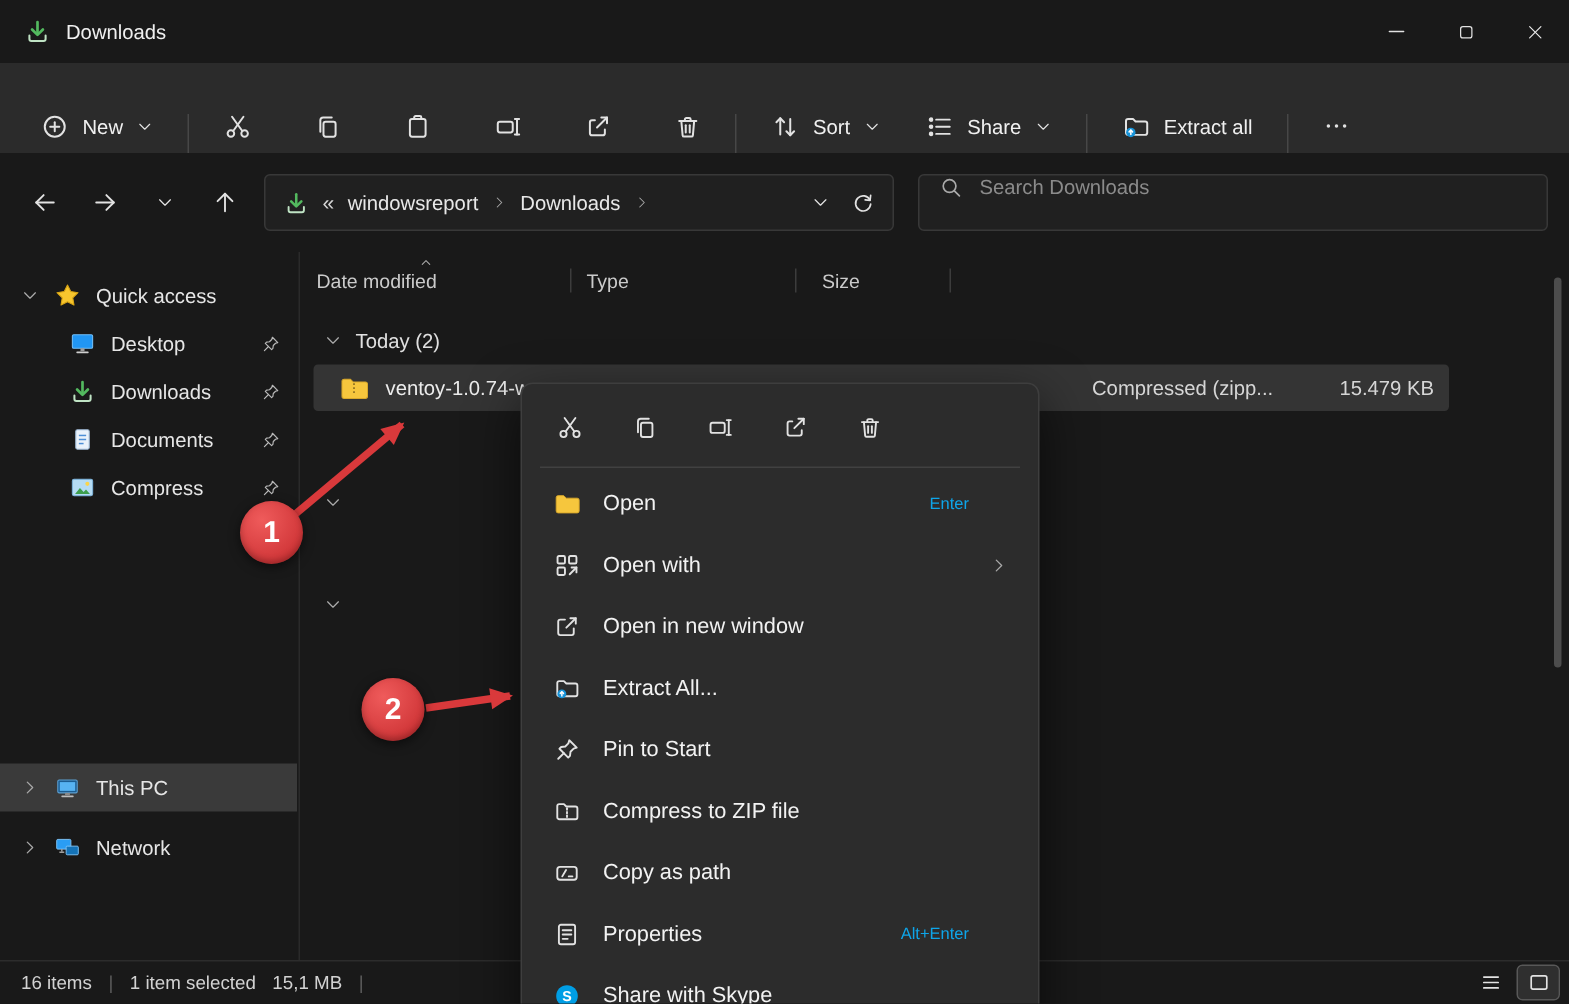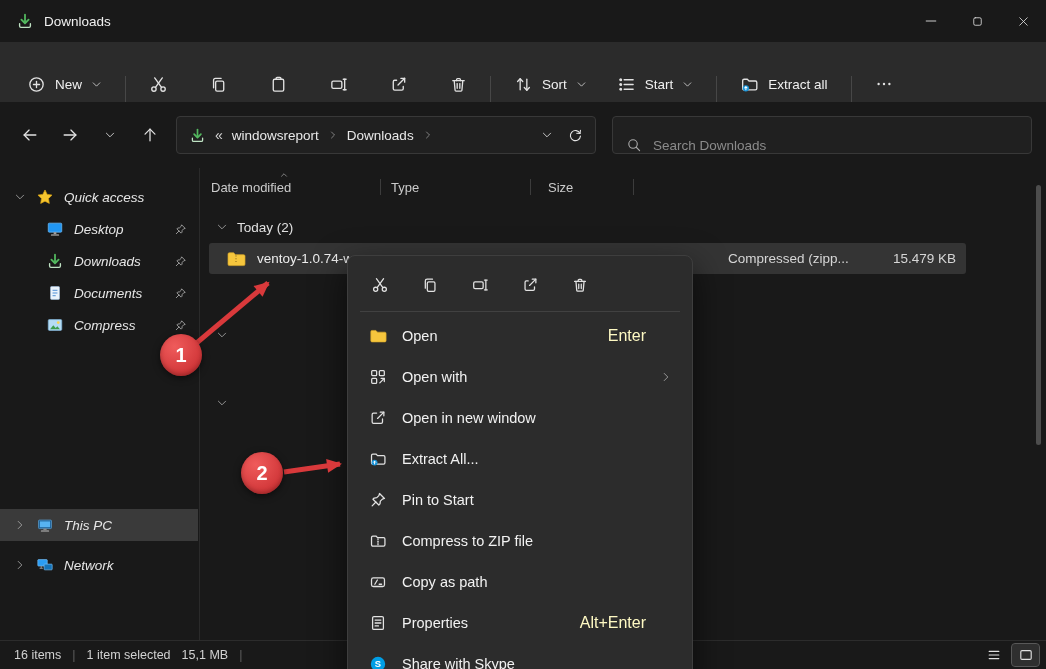--- a/index.html
+++ b/index.html
@@ -26,27 +26,27 @@
   .tb-group { display:flex; align-items:center; gap:20px; }
   .tb-sep { width:1px; height:26px; background:#474747; margin:0 12px; }
 
   
   .navbar { position:absolute; top:102px; left:0; right:0; height:66px; display:flex; align-items:center; padding:0 12px; gap:4px; }
   .nav-btn { width:36px; height:36px; display:flex; align-items:center; justify-content:center; border-radius:4px; }
   .addressbar { width:420px; height:38px; margin-left:4px; background:#202020; border:1px solid #383838; border-radius:4px; display:flex; align-items:center; gap:9px; padding:0 12px; }
   .crumb { color:#e8e8e8; font-size:13.5px; }
   .crumb-ovf { color:#d5d5d5; font-size:14px; }
   .addr-right { margin-left:auto; display:flex; align-items:center; gap:14px; }
-  .searchbar { flex:1; height:38px; margin-left:12px; margin-right:2px; background:#202020; border:1px solid #383838; border-radius:4px; display:flex; align-items:flex-end; gap:11px; padding:0 13px; }
+  .searchbar { flex:1; height:38px; margin-left:12px; margin-right:2px; background:#202020; border:1px solid #383838; border-radius:4px; display:flex; align-items:flex-start; gap:11px; padding:0 13px; }
   .searchbar input { flex:1; background:transparent; border:0; outline:0; color:#dddddd; font:inherit; font-size:13.5px; }
   .searchbar input::placeholder { color:#8b8b8b; }
 
   
   .sidebar { position:absolute; top:168px; left:0; width:200px; bottom:29px; border-right:1px solid #2a2a2a; padding-top:13px; }
-  .side-item { height:32px; display:flex; align-items:center; gap:10px; padding:0 12px 0 14px; color:#e6e6e6; font-size:13.5px;font-style:italic; }
+  .side-item { height:32px; display:flex; align-items:center; gap:10px; padding:0 12px 0 14px; color:#e6e6e6; font-size:13.5px; }
   .side-item .lbl { white-space:nowrap; }
   .side-item.child { padding-left:46px; }
   .side-item.selected { background:#3a3a3a; }
   .side-pin { margin-left:auto; }
   .side-bottom { position:absolute; top:341px; left:0; right:1px; }
   .side-bottom .side-item + .side-item { margin-top:8px; }
 
   
   .main { position:absolute; top:168px; left:201px; right:0; bottom:29px; }
   .cols { position:absolute; top:0; left:0; right:16px; height:38px; display:flex; align-items:center; color:#cbcbcb; font-size:13px; }
@@ -71,21 +71,21 @@
   .sb-view-btn { width:27px; height:22px; display:flex; align-items:center; justify-content:center; border-radius:3px; }
   .sb-view-btn.active { background:#2f2f2f; outline:1px solid #585858; }
 
   
   .context-menu { position:absolute; left:347px; top:255px; width:346px; z-index:50; background:#2c2c2c; border:1px solid #3e3e3e; border-radius:8px; box-shadow:0 12px 34px rgba(0,0,0,.6); padding:6px; }
   .cm-iconrow { display:flex; align-items:center; gap:14px; padding:7px 8px; }
   .cm-iconbtn { width:36px; height:32px; display:flex; align-items:center; justify-content:center; border-radius:4px; }
   .cm-sep { height:1px; background:#414141; margin:3px 6px; }
   .cm-item { height:41px; display:flex; align-items:center; gap:14px; padding:0 14px; border-radius:4px; font-size:14.5px; color:#f2f2f2; }
   .cm-ic { width:20px; display:flex; justify-content:center; }
-  .cm-short { margin-left:auto; margin-right:26px; color:#fef9c3; font-size:16px; }
+  .cm-short { margin-left:auto; margin-right:26px; color:#0ea5e9; font-size:11px; }
   .cm-sub { margin-left:auto; }
 
   
   .badge { position:absolute; width:42px; height:42px; border-radius:50%; z-index:100;
            background:radial-gradient(circle at 35% 30%, #ef5b5b, #c5282b);
            box-shadow:0 2px 7px rgba(0,0,0,.55), inset 0 -2px 4px rgba(0,0,0,.25);
            color:#fff; font-weight:bold; font-size:20px; display:flex; align-items:center; justify-content:center; }
   #badge1 { left:160px; top:334px; }
   #badge2 { left:241px; top:452px; }
   .arrow-svg { position:absolute; z-index:99; }
@@ -196,21 +196,21 @@
   </div>
   <div class="tb-btn" style="margin-left:8px;">
     <svg class="ic" viewBox="0 0 20 20" width="19" height="19">
       <line x1="7.5" y1="5" x2="17" y2="5"></line>
         <line x1="7.5" y1="10" x2="17" y2="10"></line>
         <line x1="7.5" y1="15" x2="17" y2="15"></line>
       <circle cx="3.9" cy="5" r="0.9" style="fill:#e2e2e2"></circle>
         <circle cx="3.9" cy="10" r="0.9" style="fill:#e2e2e2"></circle>
         <circle cx="3.9" cy="15" r="0.9" style="fill:#e2e2e2"></circle>
     </svg>
-    <span>Start</span>
+    <span>Share</span>
     <svg class="ic" viewBox="0 0 20 20" width="11" height="11">
         <polyline points="4,7 10,13 16,7"></polyline>
       </svg>
   </div>
   <div class="tb-sep"></div>
   <div class="tb-btn">
     <svg class="ic" viewBox="0 0 20 20" width="19" height="19">
       <path d="M2.8 6 a1.5 1.5 0 0 1 1.5 -1.5 h3.4 l1.8 1.8 h6.7 a1.5 1.5 0 0 1 1.5 1.5 v6.4 a1.5 1.5 0 0 1 -1.5 1.5 H4.3 a1.5 1.5 0 0 1 -1.5 -1.5 z"></path>
       <circle cx="6.2" cy="14" r="3.3" style="fill:#1793d8;stroke:none"></circle>
       <path d="M6.2 12.5 v3" style="stroke:#fff;stroke-width:1.1"></path>

